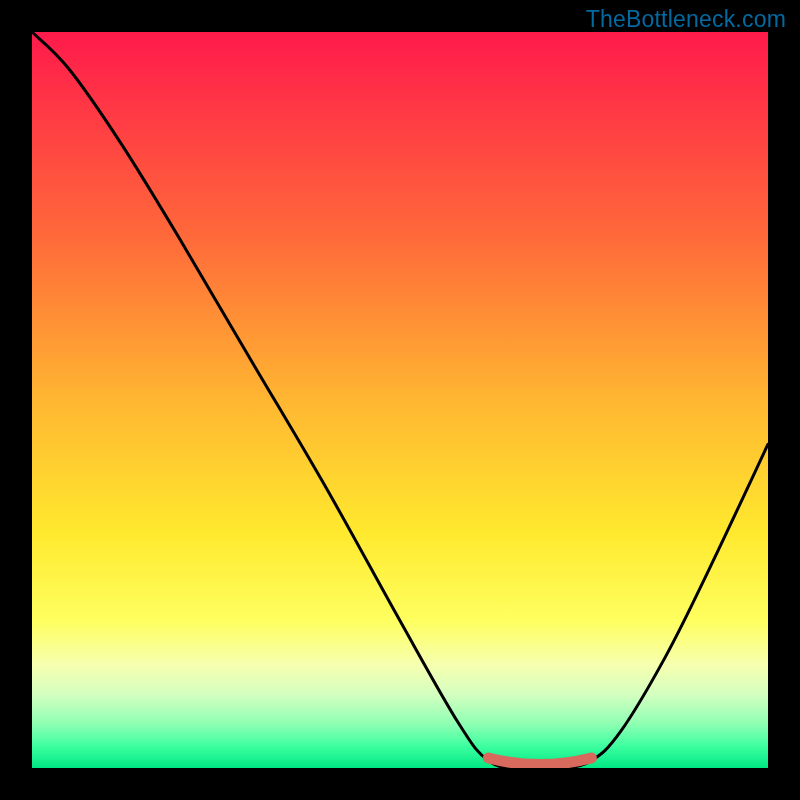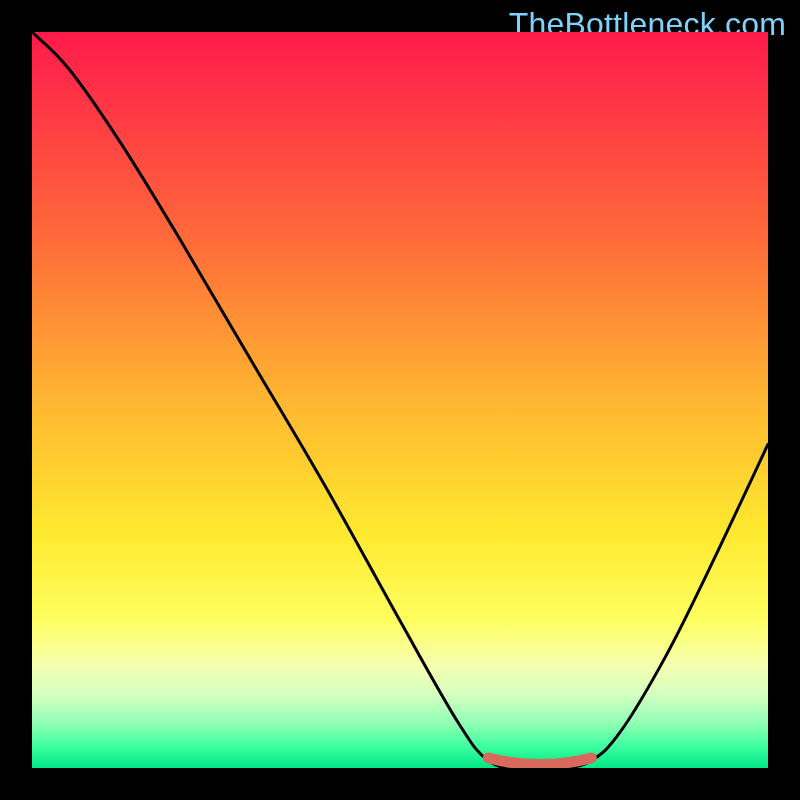--- a/index.html
+++ b/index.html
@@ -36,23 +36,23 @@
     left: 0;
     top: 0;
     width: 100%;
     height: 100%;
   }
   .watermark {
     position: absolute;
     top: 6px;
     right: 14px;
     font-family: Arial, Helvetica, sans-serif;
-    font-size: 32px;
+    font-size: 23px;
     font-weight: 500;
-    color: #7dd3fc;
+    color: #0369a1;
     letter-spacing: 0.2px;
   }
 </style>
 </head>
 <body>
 
 <div class="container">
   <div class="watermark">TheBottleneck.com</div>
 
   <div class="plot-area">

